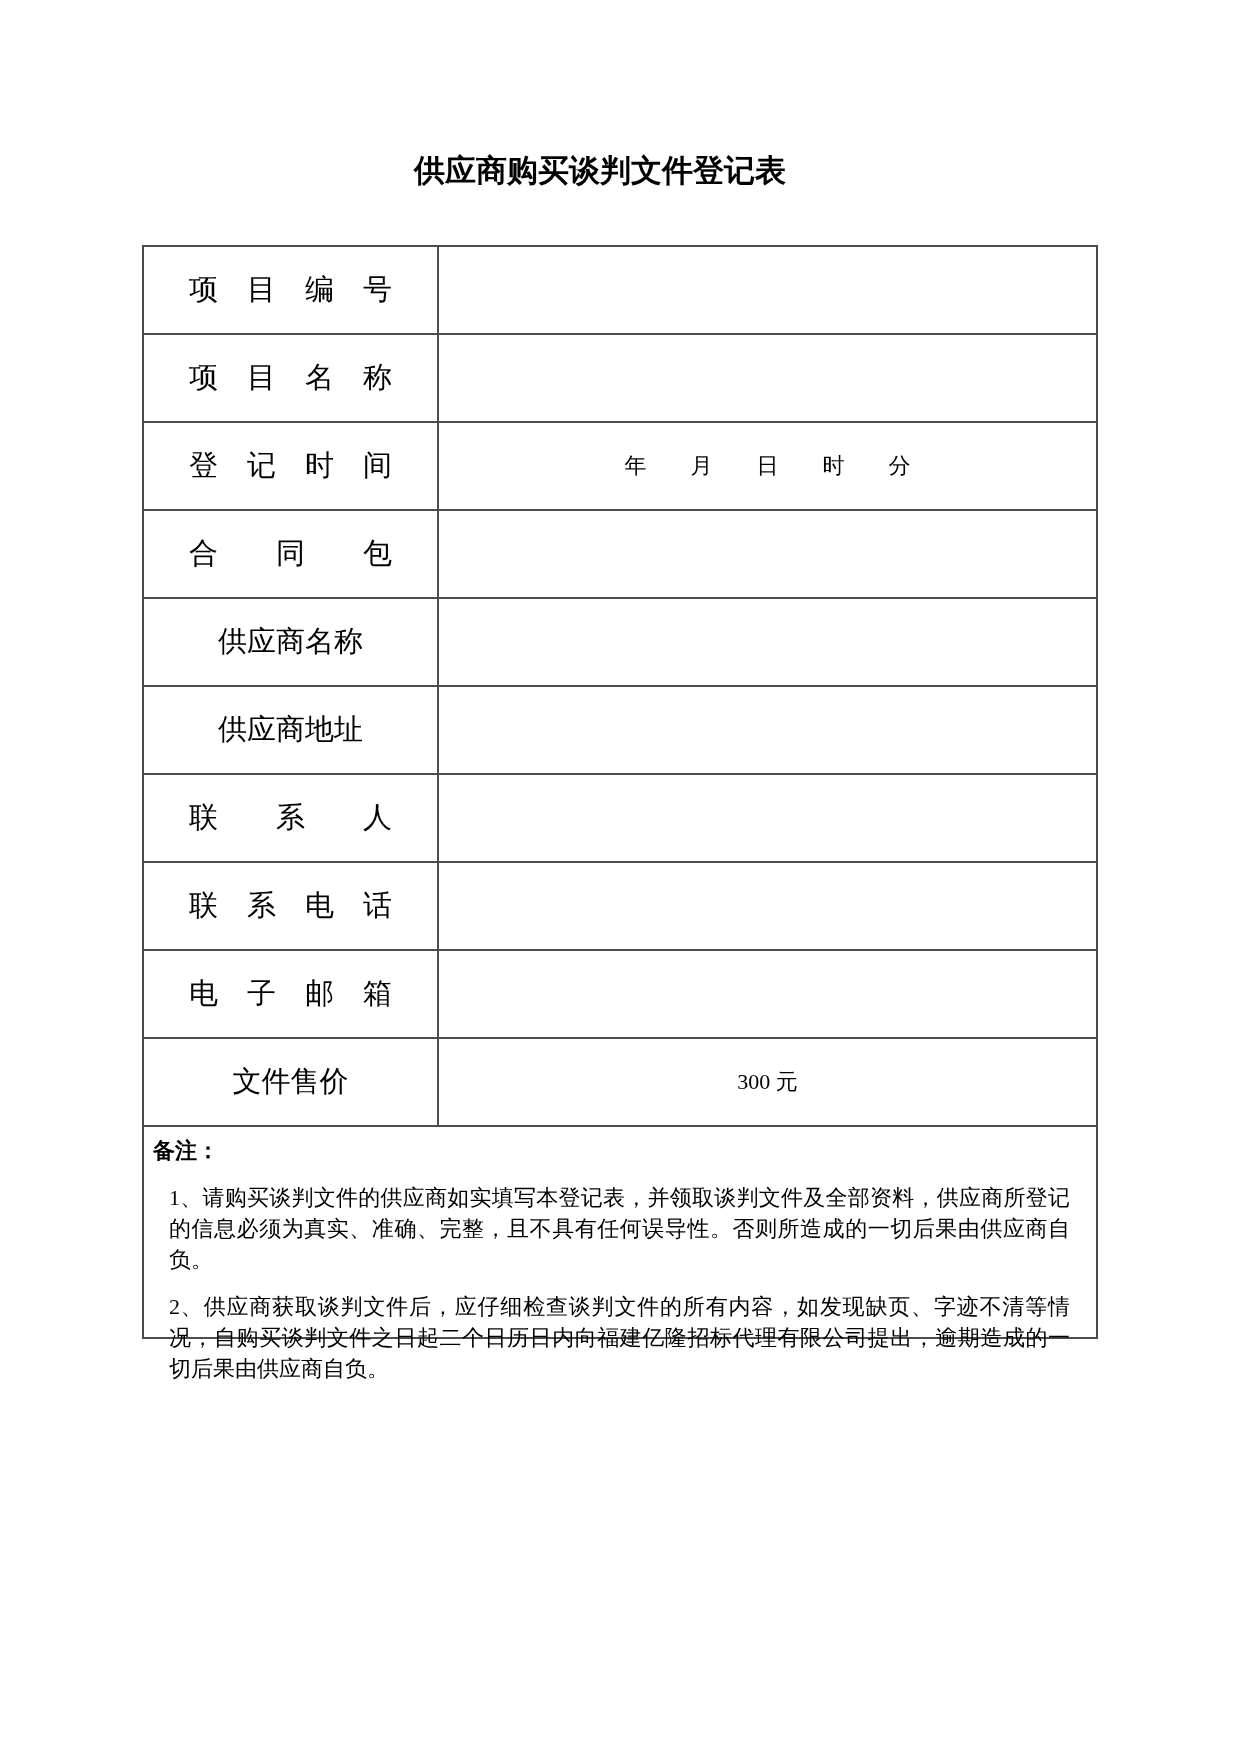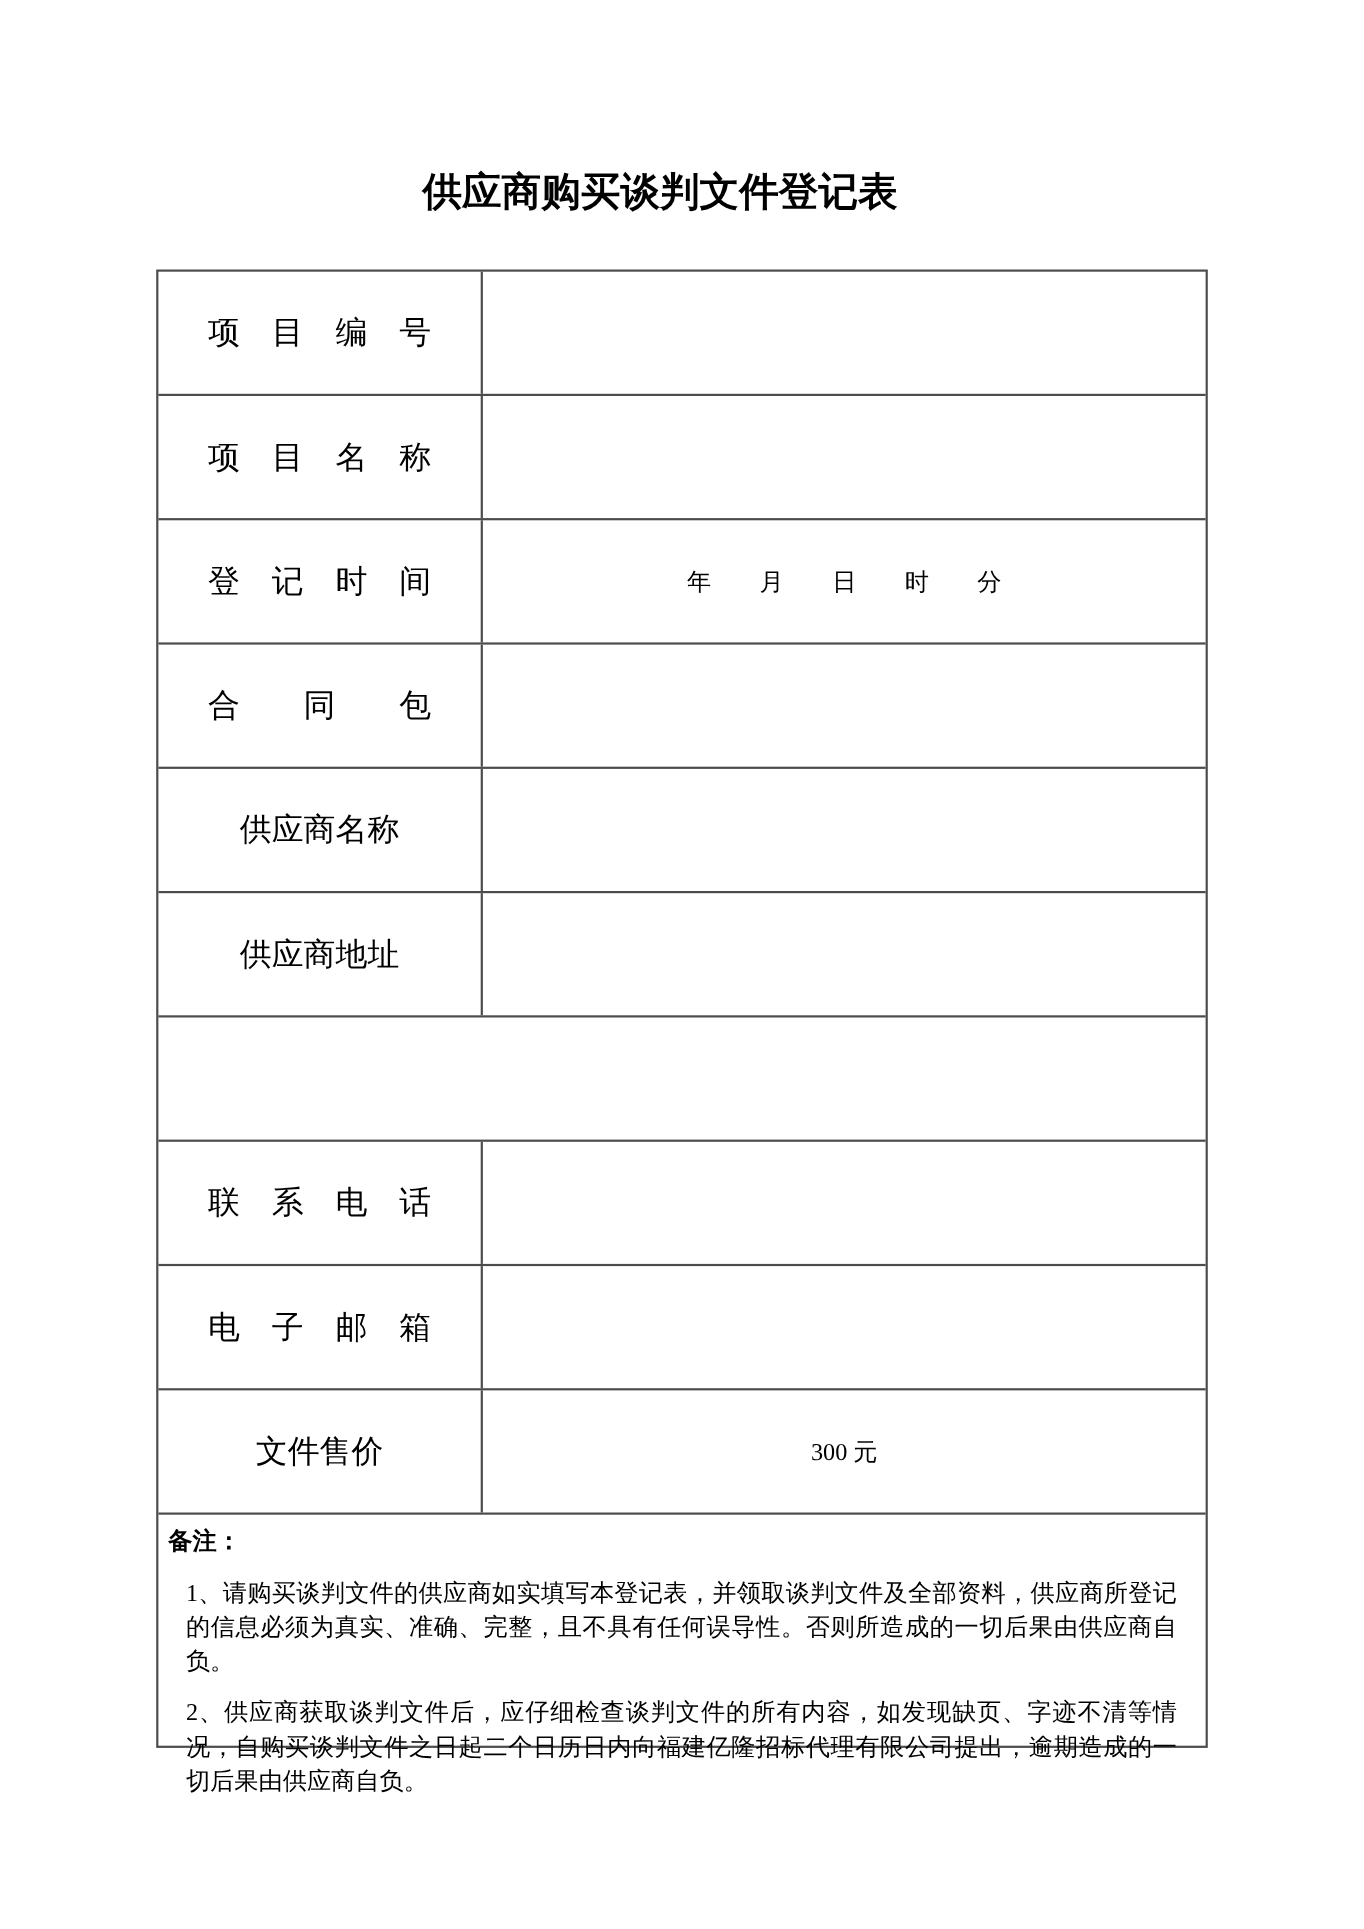--- a/index.html
+++ b/index.html
@@ -9,34 +9,34 @@
     background: #ffffff;
     color: #000000;
     font-family: "Liberation Serif", serif;
   }
   .page-title {
     position: absolute;
     top: 150px; left: 0;
     width: 1200px;
     margin: 0;
     text-align: center;
-    font-size: 36px;
+    font-size: 31px;
     font-weight: bold;
   }
   .form-table {
     position: absolute;
     left: 142px; top: 245px;
     width: 956px;
     border: 2px solid #4c4c4c;
     box-sizing: border-box;
     background: #ffffff;
   }
   .form-row {
     display: flex;
-    height: 113px;
+    height: 88px;
     border-bottom: 2px solid #4c4c4c;
     box-sizing: border-box;
   }
   .label-cell {
     flex: 0 0 295px;
     border-right: 2px solid #4c4c4c;
     box-sizing: border-box;
     display: flex;
     align-items: center;
     justify-content: center;
@@ -98,20 +98,21 @@
     <div class="label-cell">供应商名称</div>
     <div class="value-cell"></div>
   </div>
 
   <div class="form-row">
     <div class="label-cell">供应商地址</div>
     <div class="value-cell"></div>
   </div>
 
   <div class="form-row">
+    <div class="label-cell">联　　系　　人</div>
     <div class="value-cell"></div>
   </div>
 
   <div class="form-row">
     <div class="label-cell">联　系　电　话</div>
     <div class="value-cell"></div>
   </div>
 
   <div class="form-row">
     <div class="label-cell">电　子　邮　箱</div>

